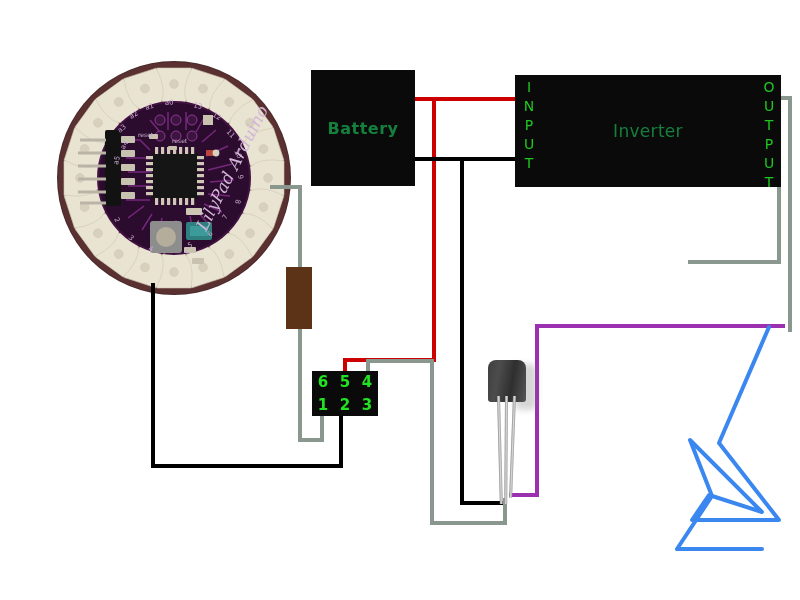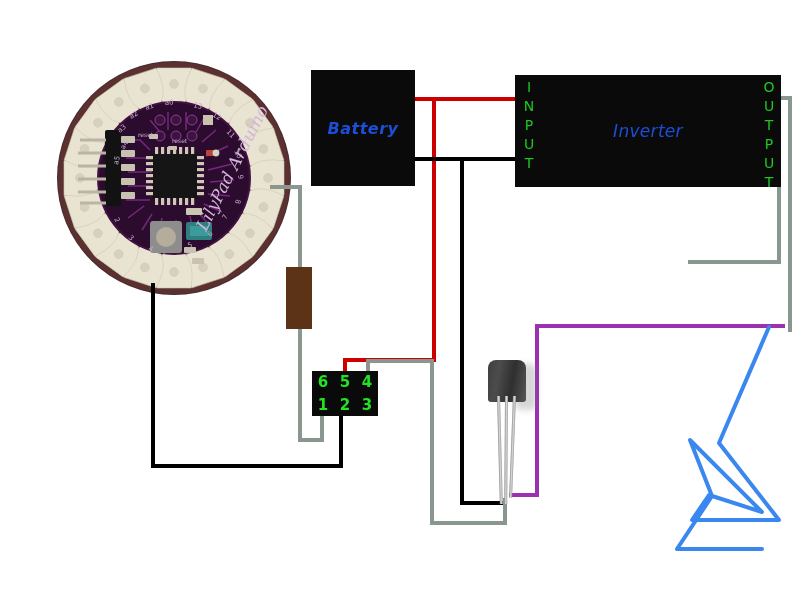--- a/index.html
+++ b/index.html
@@ -26,23 +26,22 @@
   }
   .blk {
     position: absolute;
     background: #0a0a0a;
     color: #19d219;
   }
   .blk-label {
     position: absolute;
     font-family: "DejaVu Sans", sans-serif;
     font-weight: bold;
-    color: #1d4ed8;
+    color: #15803d;
     white-space: pre;
-    font-style: italic;
   }
   #battery-box { left: 311px; top: 70px; width: 104px; height: 116px; }
   #battery-label {
     left: 311px; top: 70px; width: 104px; height: 116px;
     display: flex; align-items: center; justify-content: center;
     font-size: 16px; letter-spacing: .5px;
   }
   #inverter-box { left: 515px; top: 75px; width: 266px; height: 112px; }
   #inverter-label {
     left: 515px; top: 75px; width: 266px; height: 112px;

